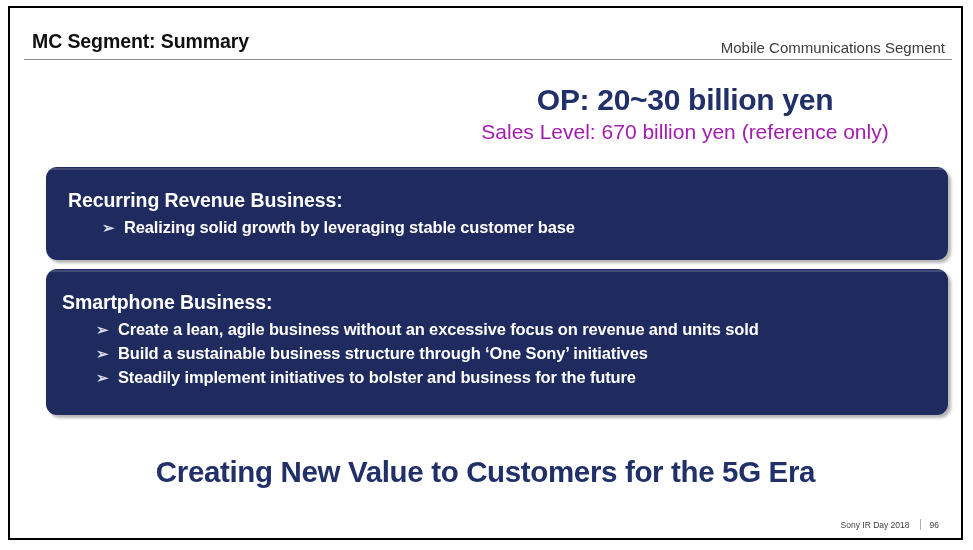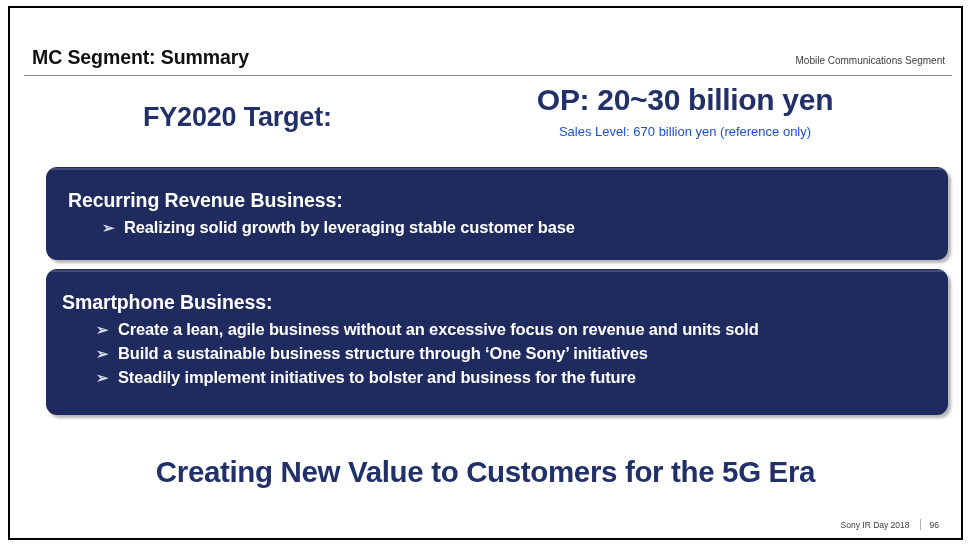--- a/index.html
+++ b/index.html
@@ -25,37 +25,36 @@
     background: #ffffff;
   }
 
   
   .header {
     position: absolute;
     left: 0;
     top: 0;
     width: 100%;
     height: 52px;
-    margin-top: 16px;
   }
   .slide-title {
     position: absolute;
     left: 22px;
     top: 22px;
     font-size: 19.5px;
     font-weight: bold;
     color: #101010;
     letter-spacing: -0.1px;
     white-space: nowrap;
   }
   .segment-tag {
     position: absolute;
     right: 16px;
     top: 31px;
-    font-size: 10px;
+    font-size: 15px;
     color: #3c3c3c;
     white-space: nowrap;
   }
   .header-rule {
     position: absolute;
     left: 14px;
     top: 51px;
     width: 928px;
     height: 0;
     border-top: 1.6px solid #8c8c8c;
@@ -88,23 +87,23 @@
   }
   .op-line {
     font-size: 30px;
     font-weight: bold;
     color: #22306a;
     white-space: nowrap;
     letter-spacing: -0.3px;
     line-height: 36px;
   }
   .sales-line {
-    font-size: 13px;
+    font-size: 21px;
     font-weight: normal;
-    color: #1d4ed8;
+    color: #a21caf;
     white-space: nowrap;
     line-height: 26px;
     margin-top: 1px;
   }
 
   
   .navy-box {
     position: absolute;
     background: #1f2a5e;
     border-radius: 11px;
@@ -208,21 +207,20 @@
 
 <div class="slide">
 
   <div class="header">
     <div class="slide-title">MC Segment: Summary</div>
     <div class="segment-tag">Mobile Communications Segment</div>
     <div class="header-rule"></div>
   </div>
 
   <div class="target-row">
-    <div class="fy-target">FY2020 Target:</div>
     <div class="op-block">
       <div class="op-line">OP: 20~30 billion yen</div>
       <div class="sales-line">Sales Level: 670 billion yen (reference only)</div>
     </div>
   </div>
 
   <div class="navy-box" id="box-recurring">
     <div class="box-heading">Recurring Revenue Business:</div>
     <ul class="bullet-list">
       <li class="bullet-item">

